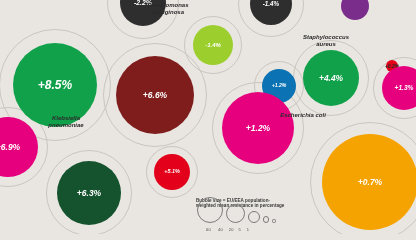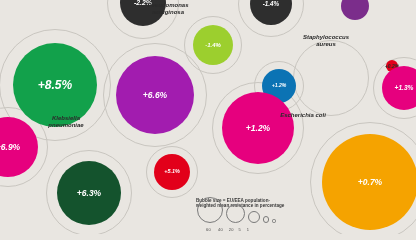--- a/index.html
+++ b/index.html
@@ -103,25 +103,28 @@
     </div>
     <div class="bubble" style="left: 250px; top: -17px; width: 42px; height: 42px; background: rgb(46, 46, 46); font-size: 6.3px;">
       <span class="lbl" style="color: rgb(255, 255, 255);">-1.4%</span>
     </div>
     <div class="bubble" style="left: 193px; top: 25px; width: 40px; height: 40px; background: rgb(156, 207, 46); font-size: 6px;">
       <span class="lbl" style="color: rgb(255, 255, 255);">-1.4%</span>
     </div>
     <div class="bubble" style="left: 13px; top: 43px; width: 84px; height: 84px; background: rgb(18, 161, 75); font-size: 12px;">
       <span class="lbl" style="color: rgb(255, 255, 255);">+8.5%</span>
     </div>
-    <div class="bubble" style="left: 116px; top: 56px; width: 78px; height: 78px; background: #a21caf; font-size: 8.5px;">
+    <div class="bubble" style="left: 116px; top: 56px; width: 78px; height: 78px; background: #7f1d1d; font-size: 8.5px;">
       <span class="lbl" style="color: rgb(255, 255, 255);">+6.6%</span>
     </div>
     <div class="bubble" style="left: 262px; top: 69px; width: 34px; height: 34px; background: rgb(11, 115, 180); font-size: 5.1px;">
       <span class="lbl" style="color: rgb(255, 255, 255);">+1.2%</span>
+    </div>
+    <div class="bubble" style="left: 303px; top: 50px; width: 56px; height: 56px; background: rgb(18, 161, 75); font-size: 8.4px;">
+      <span class="lbl" style="color: rgb(255, 255, 255);">+4.4%</span>
     </div>
     <div class="bubble" style="left: 386px; top: 60px; width: 12px; height: 12px; background: rgb(226, 0, 26); font-size: 5px;">
       <span class="lbl" style="color: rgb(43, 43, 43);">+0.2%</span>
     </div>
     <div class="bubble" style="left: 382px; top: 66px; width: 44px; height: 44px; background: rgb(230, 0, 126); font-size: 6.6px;">
       <span class="lbl" style="color: rgb(255, 255, 255);">+1.3%</span>
     </div>
     <div class="bubble" style="left: -22px; top: 117px; width: 60px; height: 60px; background: rgb(230, 0, 126); font-size: 8.5px;">
       <span class="lbl" style="color: rgb(255, 255, 255);">+6.9%</span>
     </div>

